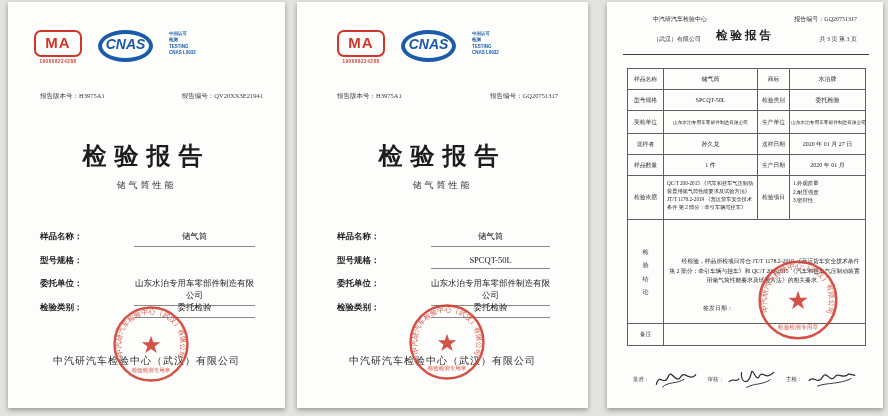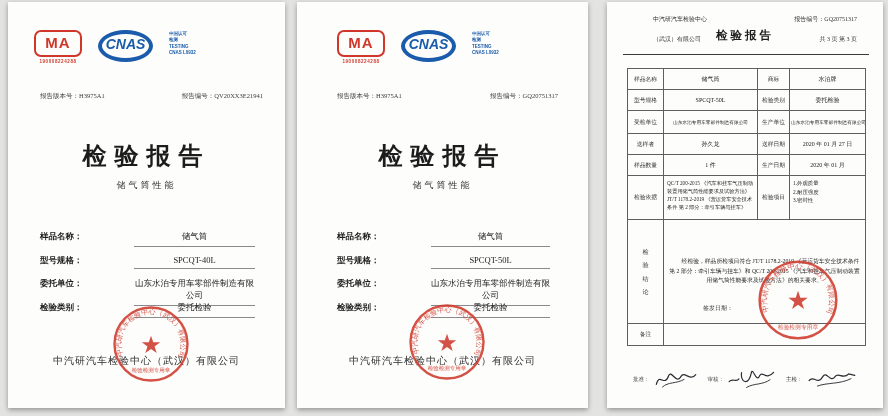--- a/index.html
+++ b/index.html
@@ -83,21 +83,20 @@
   </div>
   <div class="cv-title">检验报告</div>
   <div class="cv-sub">储气筒性能</div>
   <div class="fields">
     <div class="frow">
       <span class="flabel">样品名称：</span>
       <span class="fvalue">储气筒</span>
     </div>
     <div class="frow">
       <span class="flabel">型号规格：</span>
-      <span class="fvalue">SPCQT-40L</span>
     </div>
     <div class="frow">
       <span class="flabel">委托单位：</span>
       <span class="fvalue">山东水泊专用车零部件制造有限公司</span>
     </div>
     <div class="frow">
       <span class="flabel">检验类别：</span>
       <span class="fvalue">委托检验</span>
     </div>
   </div>

